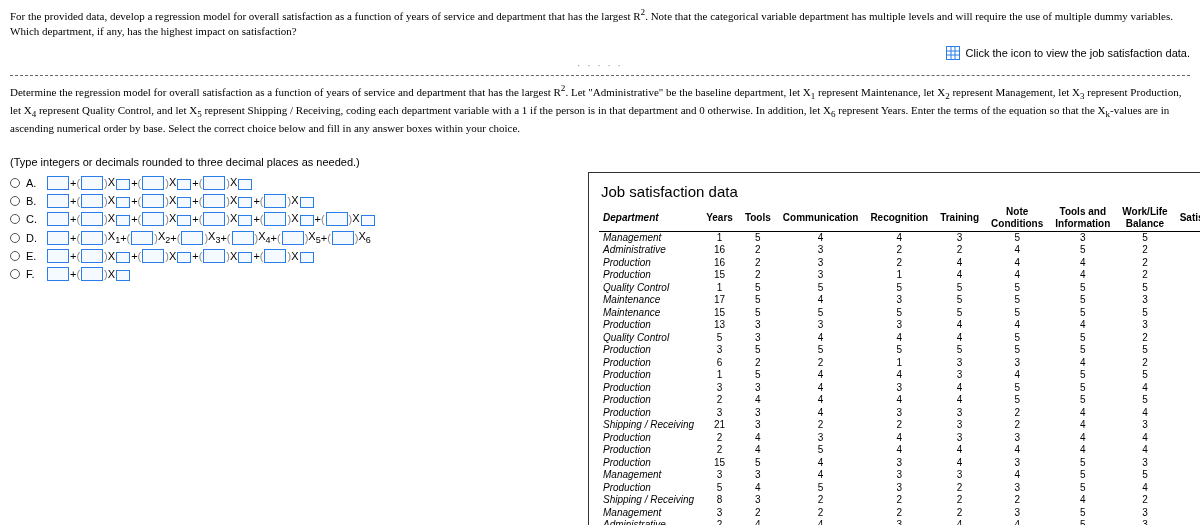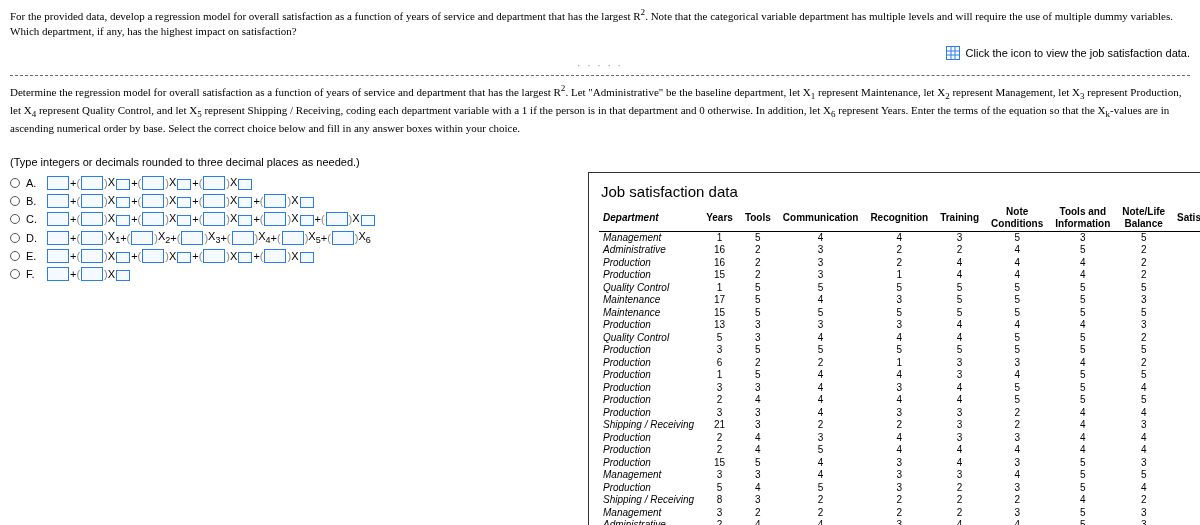--- a/index.html
+++ b/index.html
@@ -234,21 +234,21 @@
             <thead>
               <tr>
                 <th class="dept" rowspan="2">Department</th>
                 <th rowspan="2">Years</th>
                 <th rowspan="2">Tools</th>
                 <th rowspan="2">Communication</th>
                 <th rowspan="2">Recognition</th>
                 <th rowspan="2">Training</th>
                 <th style="border-bottom:none">Note</th>
                 <th style="border-bottom:none">Tools and</th>
-                <th style="border-bottom:none">Note/Life</th>
+                <th style="border-bottom:none">Work/Life</th>
                 <th rowspan="2">Satisfaction</th>
               </tr>
               <tr>
                 <th>Conditions</th>
                 <th>Information</th>
                 <th>Balance</th>
               </tr>
             </thead>
             <tbody id="tbody">
                 <tr>

